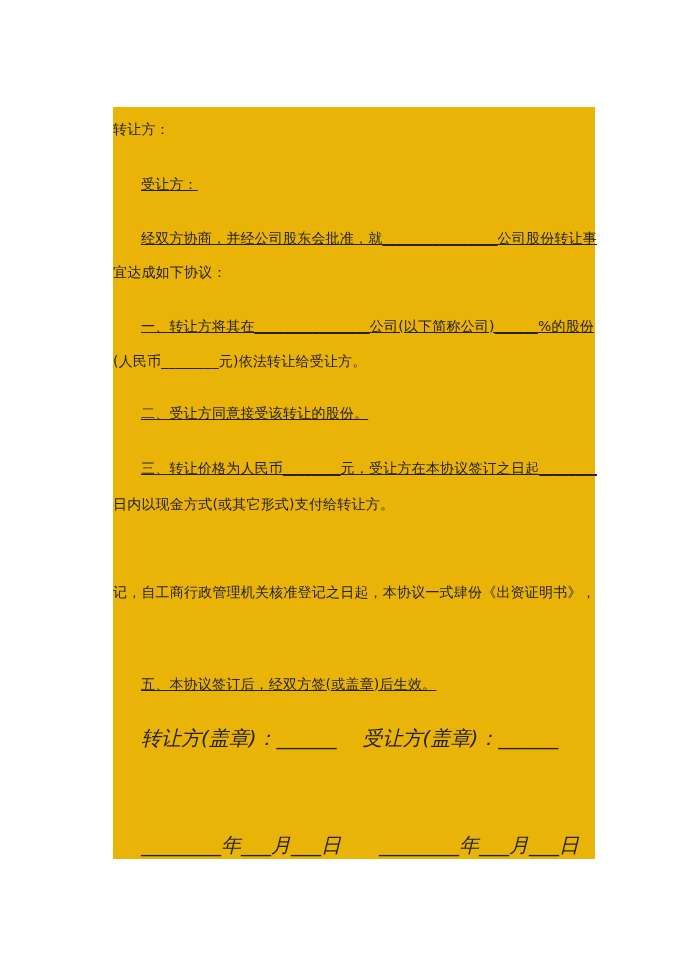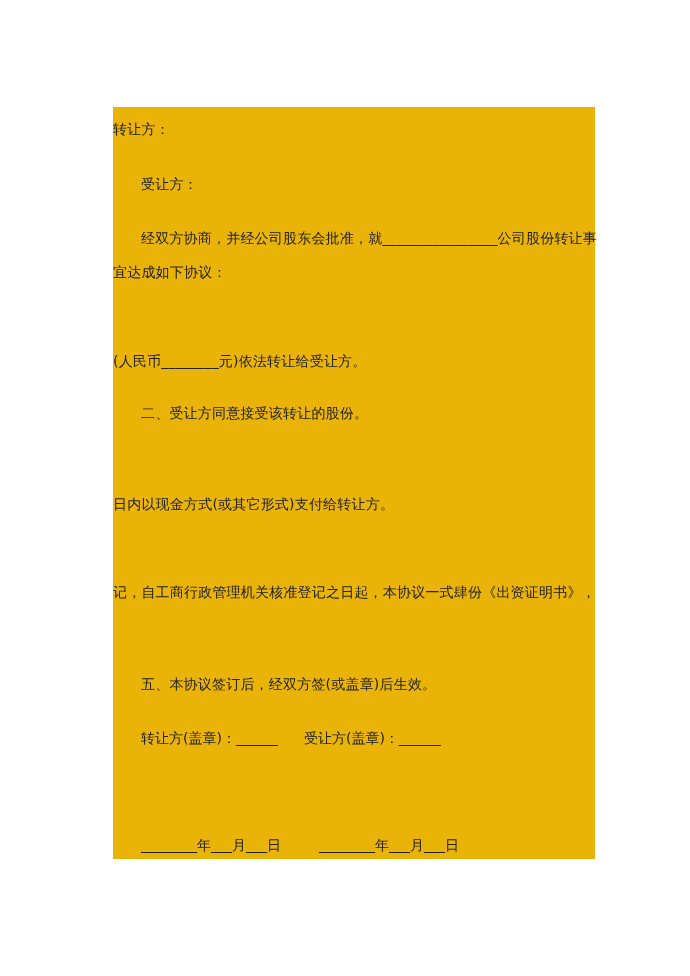--- a/index.html
+++ b/index.html
@@ -22,37 +22,39 @@
       margin-left: 9px;
     }
     .line {
       position: absolute;
       left: 0;
       font-size: 14px;
       line-height: 18px;
       white-space: nowrap;
       letter-spacing: 0.2px;
     }
-    .indent { left: 28px; }
-    .sig-row { position: absolute; left: 28px; font-size: 14px; line-height: 18px; white-space: nowrap; }
+    .indent { left: 28px; text-decoration: underline; }
+    .sig-row { position: absolute; left: 28px; font-size: 20px; line-height: 18px; white-space: nowrap; font-style: italic; }
     .sig-row span { display: inline-block; }
     .gap1 { width: 26px; }
     .gap2 { width: 26px; }
     .gap3 { width: 38px; }
   </style>
 </head>
 <body>
 
 <div class="page">
   <div class="line" style="top:13px">转让方：</div>
   <div class="line indent" style="top:68px">受让方：</div>
   <div class="line indent" style="top:122px">经双方协商，并经公司股东会批准，就________________公司股份转让事</div>
   <div class="line" style="top:156px">宜达成如下协议：</div>
+  <div class="line indent" style="top:210px">一、转让方将其在________________公司(以下简称公司)______%的股份</div>
   <div class="line" style="top:245px">(人民币________元)依法转让给受让方。</div>
   <div class="line indent" style="top:297px">二、受让方同意接受该转让的股份。</div>
+  <div class="line indent" style="top:352px">三、转让价格为人民币________元，受让方在本协议签订之日起________</div>
   <div class="line" style="top:388px">日内以现金方式(或其它形式)支付给转让方。</div>
   <div class="line" style="top:476px">记，自工商行政管理机关核准登记之日起，本协议一式肆份《出资证明书》，</div>
   <div class="line indent" style="top:568px">五、本协议签订后，经双方签(或盖章)后生效。</div>
 
   <div class="sig-row" style="top:622px">
     <span>转让方(盖章)：______</span><span class="gap1"></span><span>受让方(盖章)：______</span>
   </div>
   <div class="sig-row" style="top:729px">
     <span>________年___月___日</span><span class="gap3"></span><span>________年___月___日</span>
   </div>

